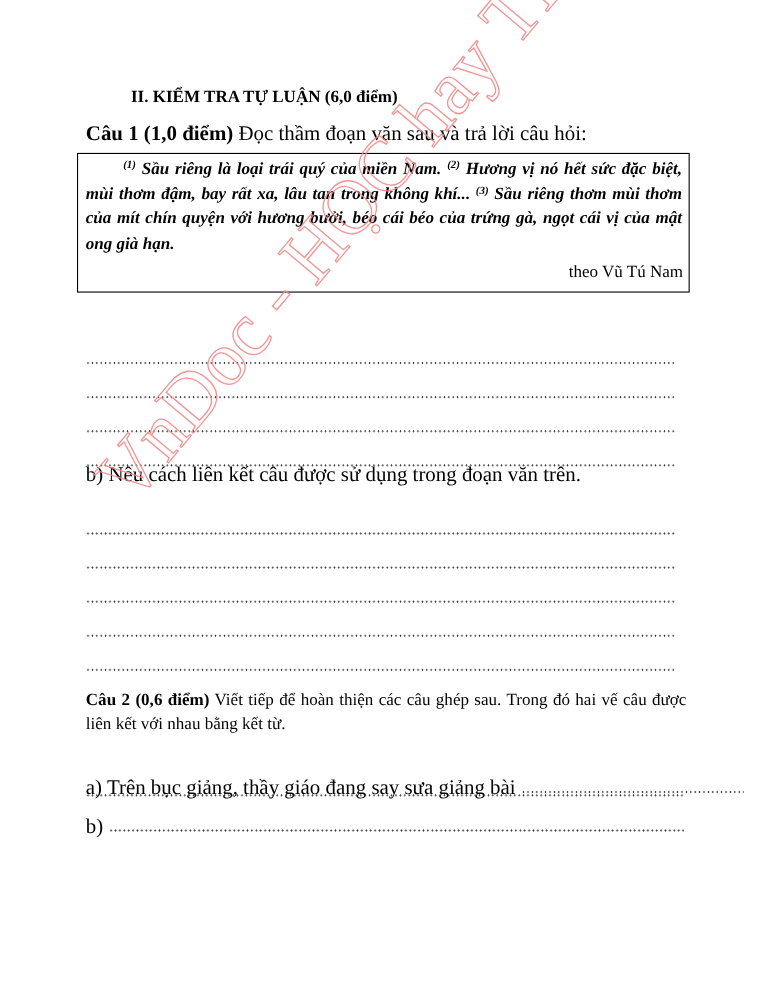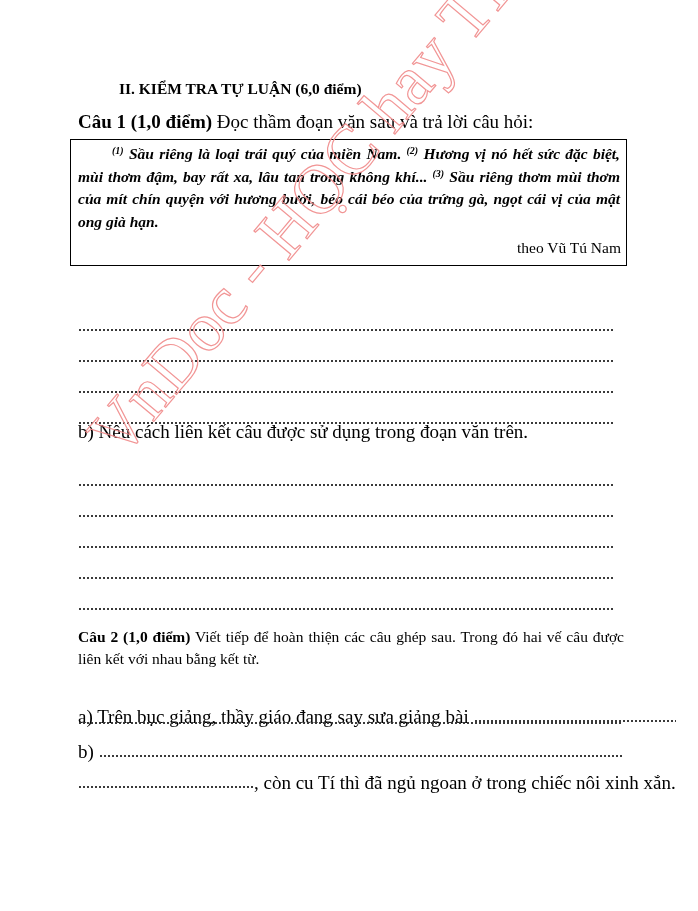--- a/index.html
+++ b/index.html
@@ -128,30 +128,27 @@
   <div class="abs dots" style="top:422px;"></div>
 
   <div class="abs q-line" style="top:421px;">b) Nêu cách liên kết câu được sử dụng trong đoạn văn trên.</div>
   <div class="abs dots" style="top:484px;"></div>
   <div class="abs dots" style="top:515px;"></div>
   <div class="abs dots" style="top:546px;"></div>
   <div class="abs dots" style="top:577px;"></div>
   <div class="abs dots" style="top:608px;"></div>
 
   <div class="abs justify-par" style="top:626px;">
-    <b>Câu 2 (1,0 điểm)</b><span> Viết tiếp để hoàn thiện các câu ghép sau. Trong đó hai vế câu được liên kết với nhau bằng kết từ.</span>
+    <b>Câu 2 (0,6 điểm)</b><span> Viết tiếp để hoàn thiện các câu ghép sau. Trong đó hai vế câu được liên kết với nhau bằng kết từ.</span>
   </div>
 
   <div class="abs q-line" style="top:706px;">
     <span>a) Trên bục giảng, thầy giáo đang say sưa giảng bài </span><span class="dots-inline" style="width:202px;"></span>
   </div>
   <div class="abs dots" style="top:722px; width:544px;"></div>
 
   <div class="abs q-line" style="top:741px;">
     <span>b) </span><span class="dots-inline" style="width:523px;"></span>
   </div>
-  <div class="abs q-line" style="top:772px;">
-    <span class="dots-inline" style="width:176px;"></span><span>, còn cu Tí thì đã ngủ ngoan ở trong chiếc nôi xinh xắn.</span>
-  </div>
 
   <div class="watermark">VnDoc - HỌC hay THI tốt</div>
 
 </div>
 
 </body></html>

